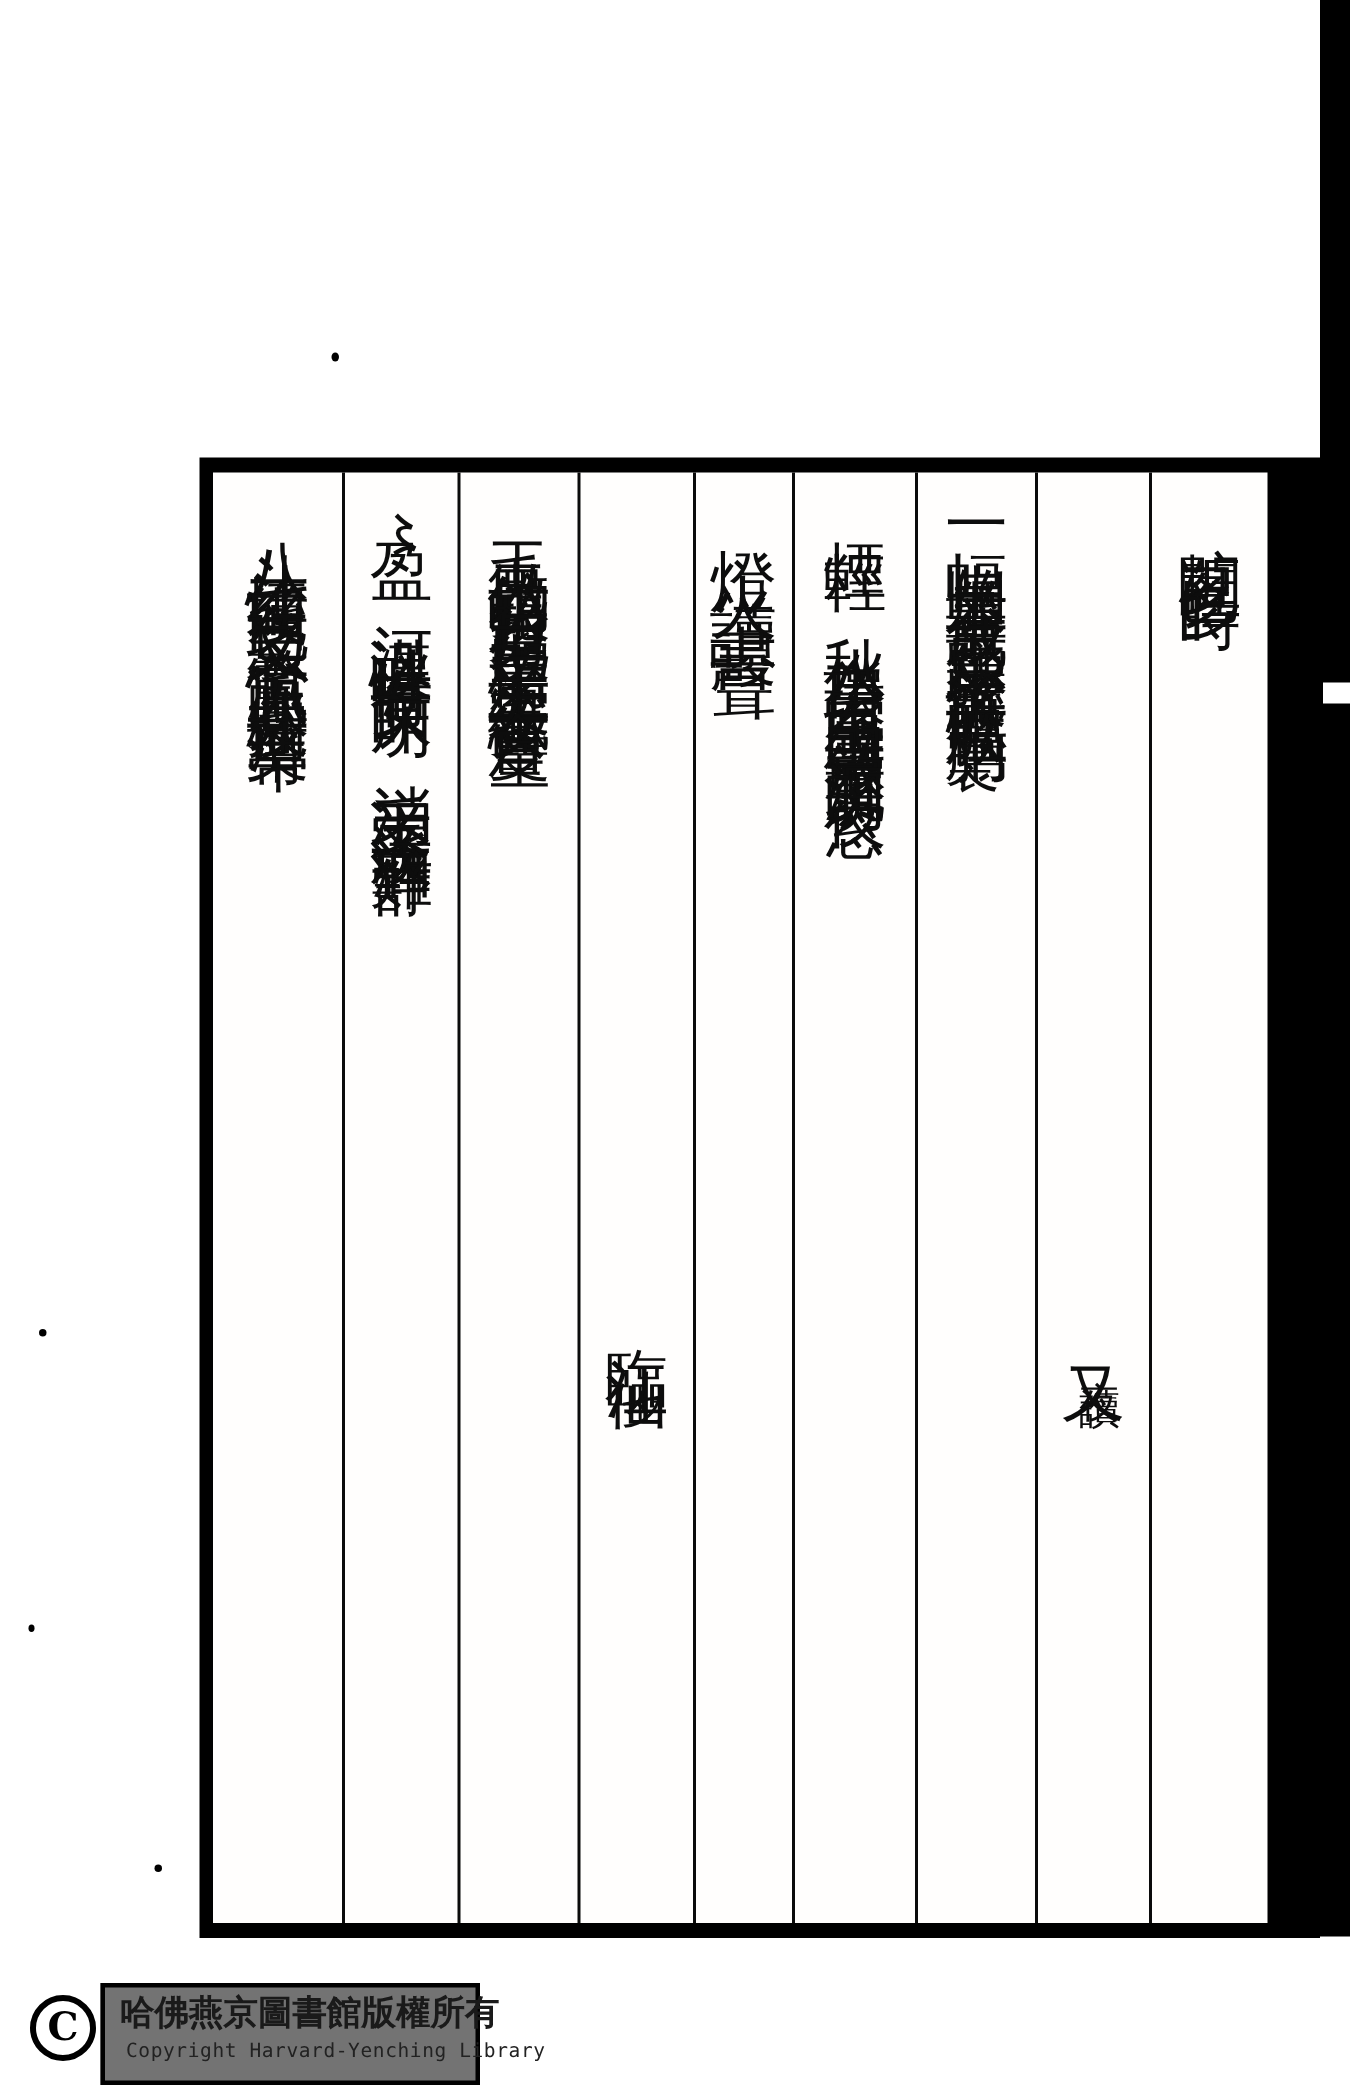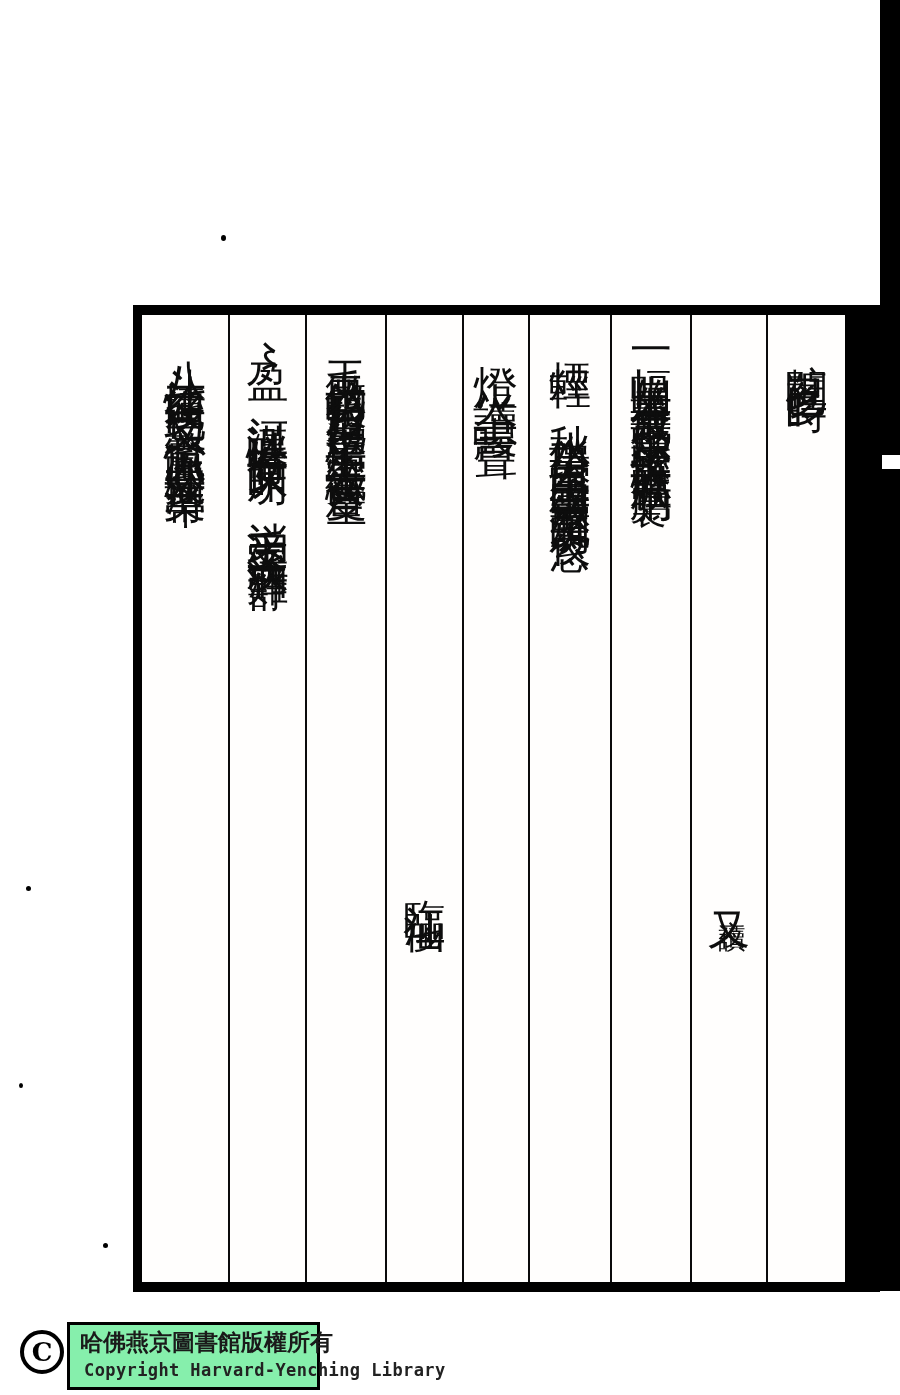--- a/index.html
+++ b/index.html
@@ -86,32 +86,32 @@
   .c-circle {
     position:absolute; left:20px; top:12px; width:44px; height:44px;
     border:4px solid #000; border-radius:50%;
     display:flex; align-items:center; justify-content:center;
     font-family:"DejaVu Serif", serif;
     font-size:26px; font-weight:bold; color:#000;
   }
   .stamp-box {
     position:absolute; left:67px; top:4px; width:253px; height:68px;
     border:3px solid #000;
-    background:#86efac;
+    background:#737373;
     padding:3px 0 0 10px;
   }
   .stamp-cn {
     font-family:"DejaVu Sans", sans-serif;
     font-size:23px; font-weight:bold; color:#1a1a1a;
     letter-spacing:0px; line-height:1.3;
     white-space:nowrap;
   }
   .stamp-en {
     font-family:"DejaVu Sans Mono", monospace;
-    font-size:17px; font-weight:bold; color:#222;
+    font-size:13px; font-weight:normal; color:#222;
     letter-spacing:0.4px; margin-top:2px; margin-left:4px;
     white-space:nowrap;
   }
 </style>
 </head>
 <body>
 
 <div class="right-strip"></div>
 <div class="strip-notch"></div>
 <div class="tick tick-upper"></div>

